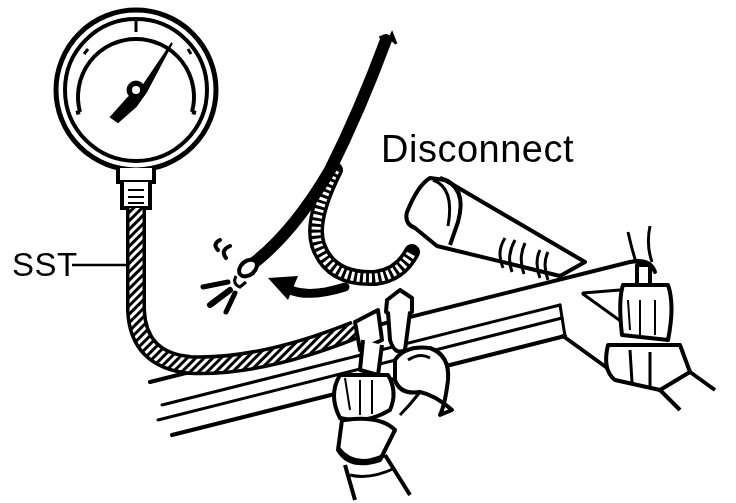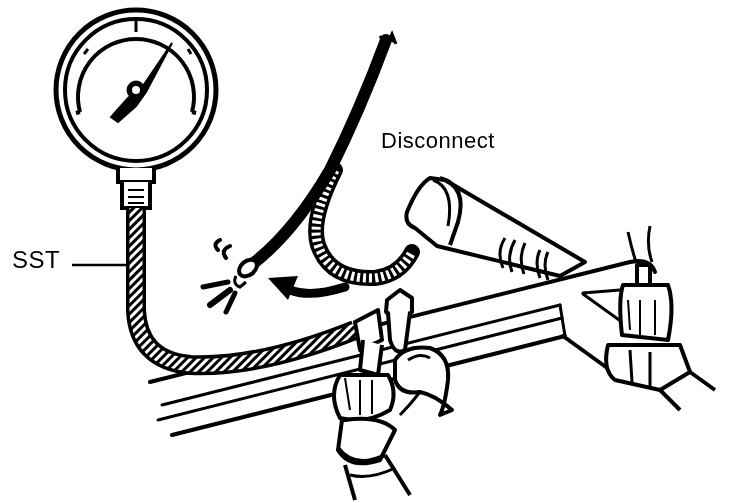--- a/index.html
+++ b/index.html
@@ -11,22 +11,22 @@
       overflow: hidden;
     }
     svg { position: absolute; left: 0; top: 0; }
     .label {
       position: absolute;
       font-family: "Liberation Sans", "DejaVu Sans", sans-serif;
       color: #000000;
       line-height: 1;
       white-space: nowrap;
     }
-    .label-disconnect { left: 381px; top: 130px; font-size: 22px; letter-spacing: 0.5px; }
-    .label-sst { left: 12px; top: 248px; font-size: 24px; letter-spacing: 0.5px; }
+    .label-disconnect { left: 381px; top: 130px; font-size: 38px; letter-spacing: 0.5px; }
+    .label-sst { left: 12px; top: 248px; font-size: 33px; letter-spacing: 0.5px; }
   </style>
 </head>
 <body>
 
 <div class="canvas">
   <svg width="736" height="503" viewBox="0 0 736 503">
     <defs>
       <pattern id="hatch" width="6" height="6" patternUnits="userSpaceOnUse" patternTransform="rotate(45)">
         <rect width="6" height="6" fill="#ffffff"></rect>
         <rect width="3" height="6" fill="#000000"></rect>

